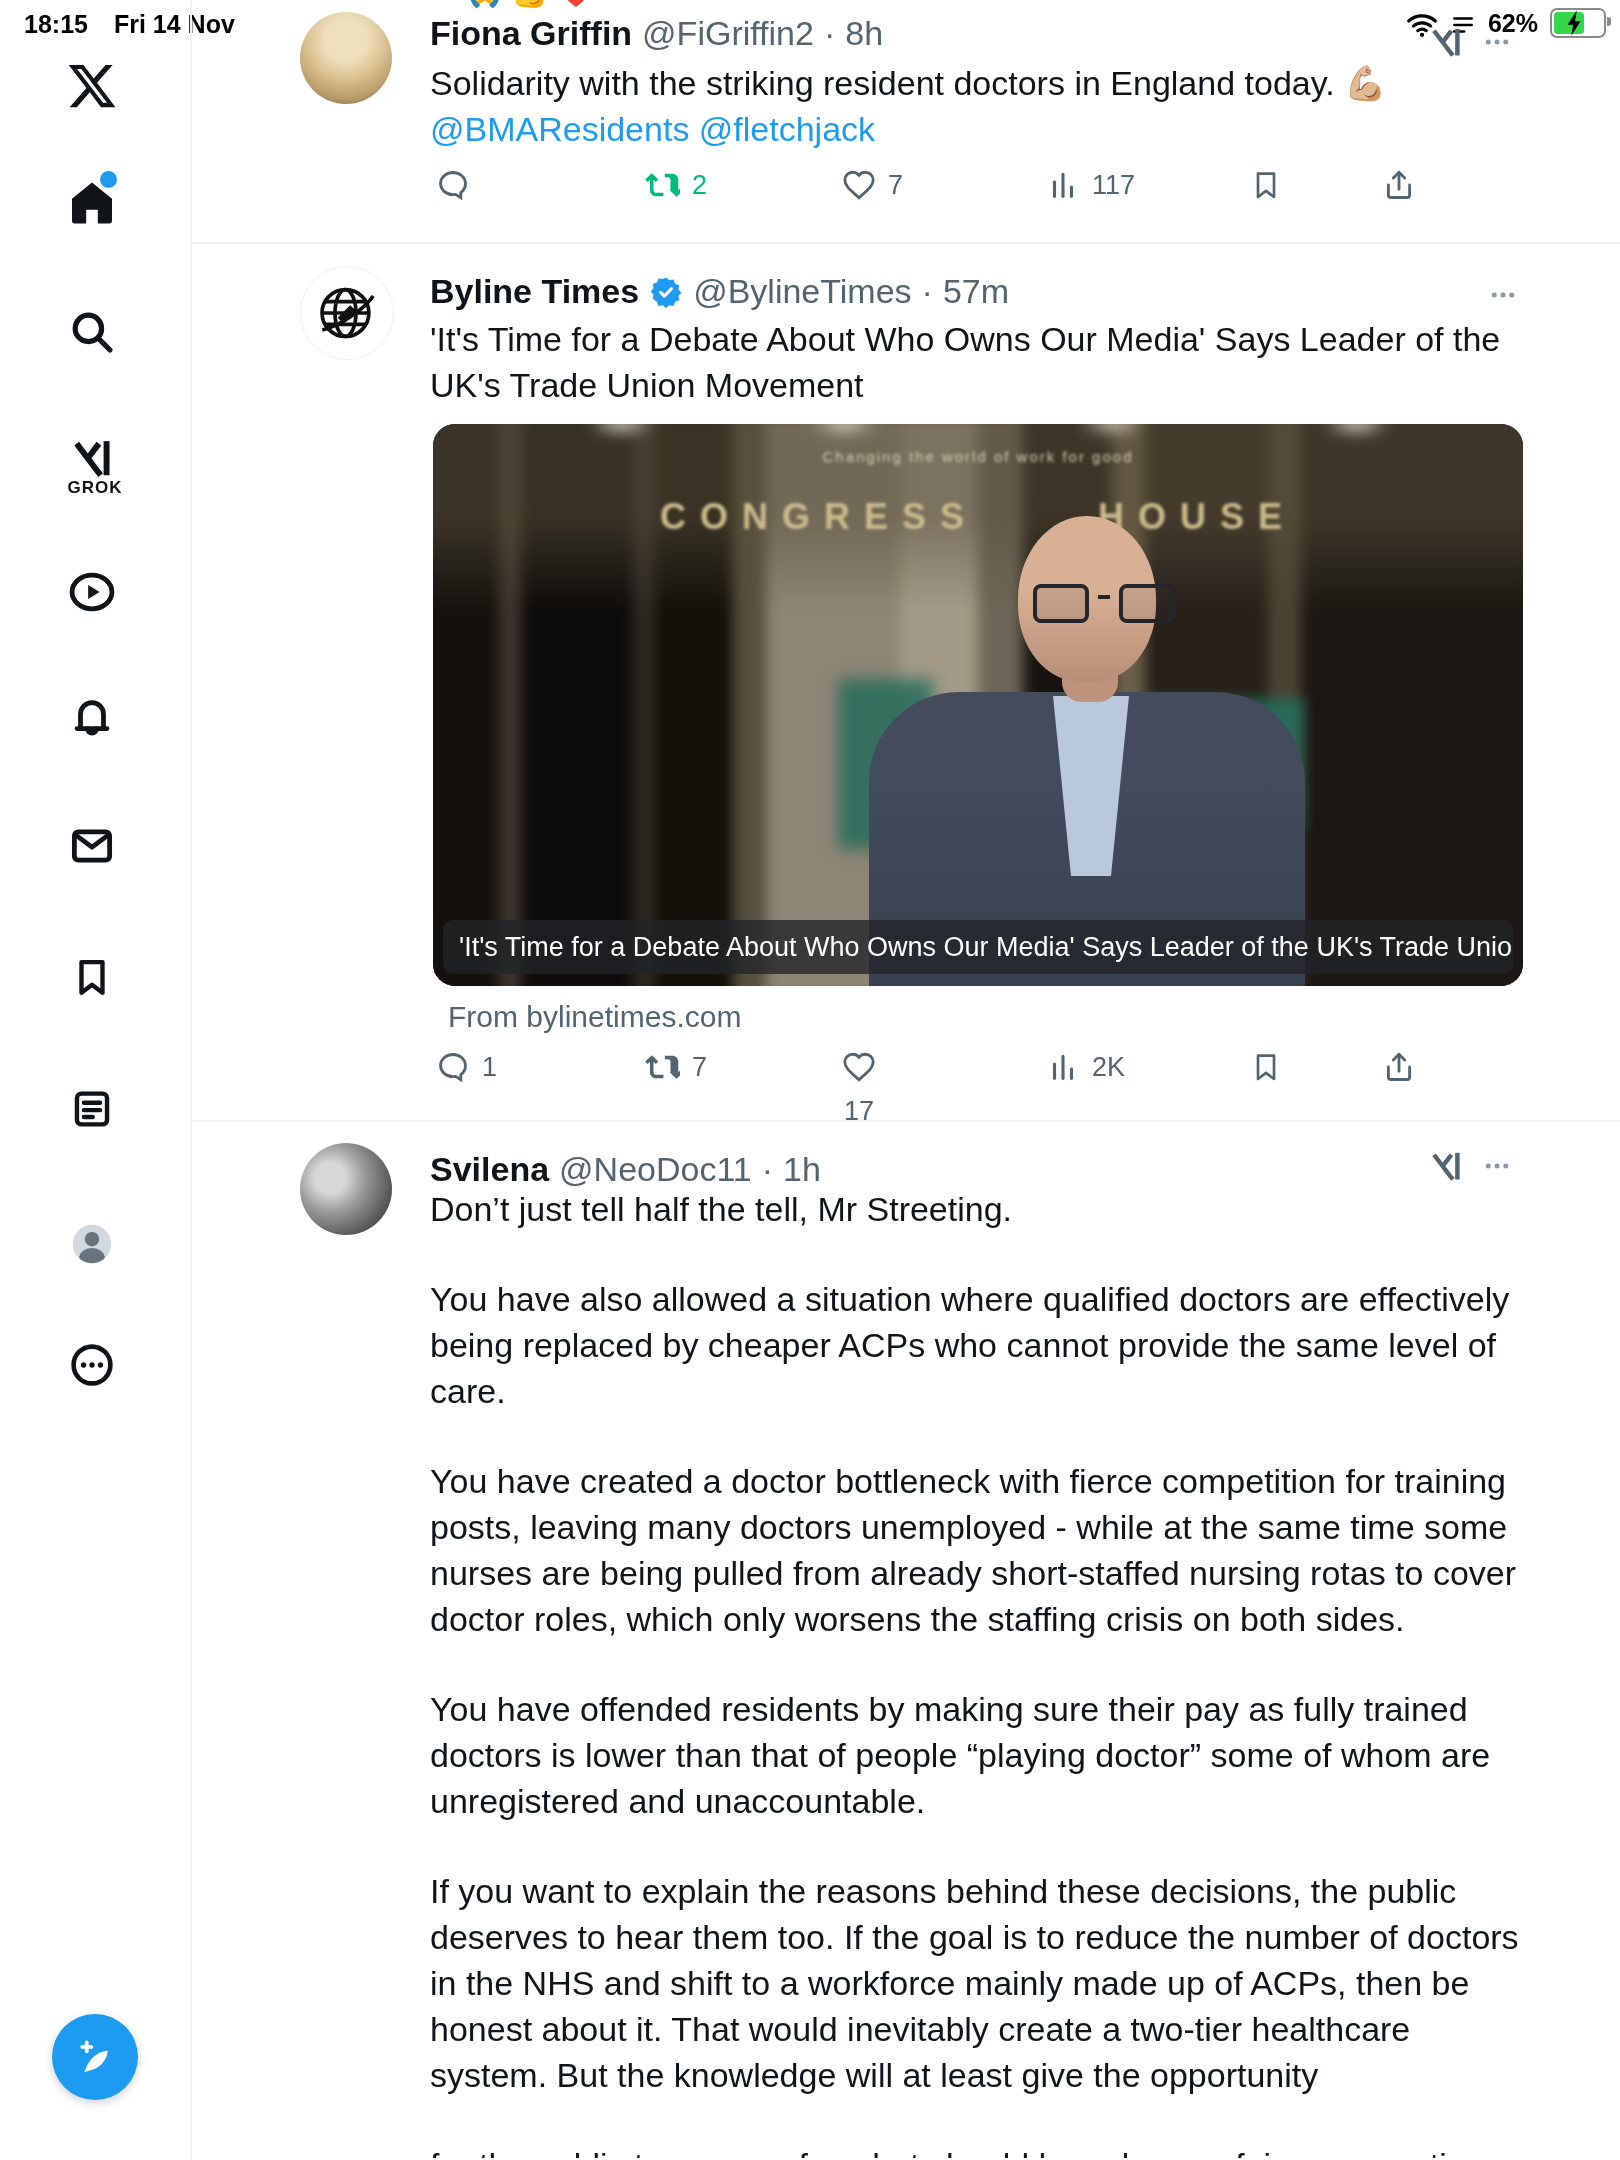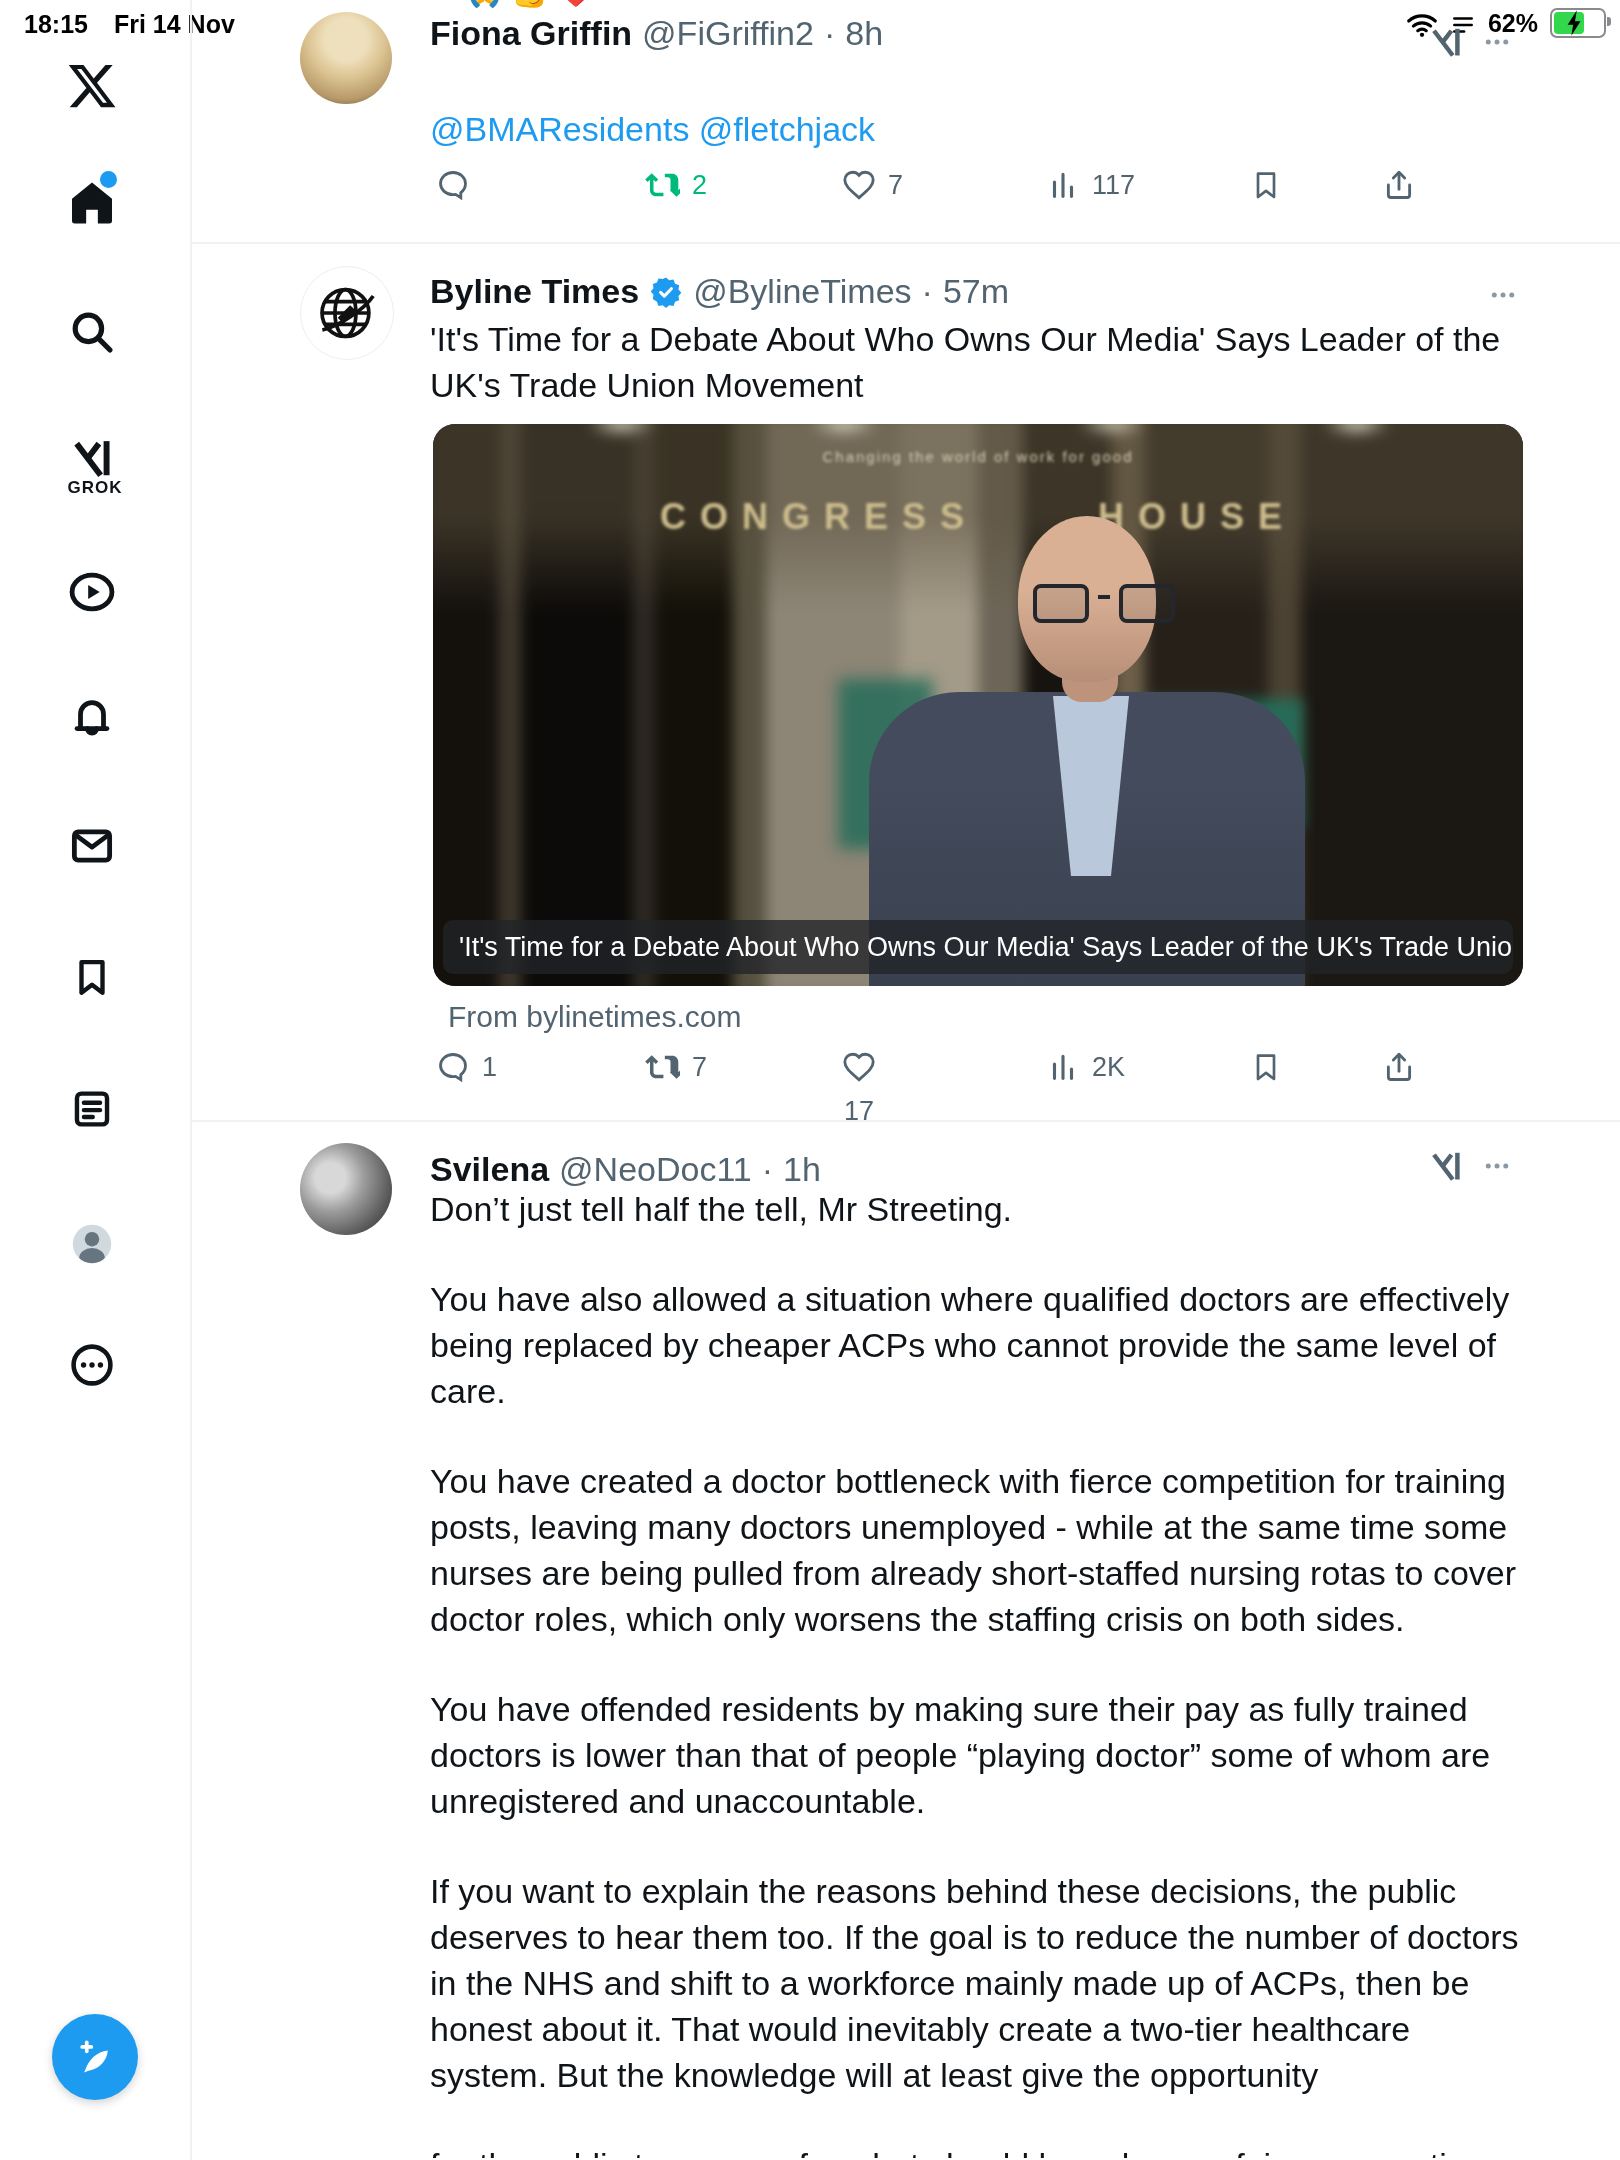--- a/index.html
+++ b/index.html
@@ -235,20 +235,21 @@
       </svg>
   </div>
 
   <div class="avatar av-fiona" style="top:12px;"></div>
   <div class="namerow" style="top:14px;">
     <span class="tname">Fiona Griffin</span>
     <span class="tmeta">@FiGriffin2</span>
     <span class="tmeta">·</span>
     <span class="tmeta">8h</span>
   </div>
+  <div class="ttext" style="top:60px;white-space:nowrap;">Solidarity with the striking resident doctors in England today. 💪🏼</div>
   <div class="ttext blue" style="top:106px;">@BMAResidents @fletchjack</div>
   <div class="cornerbtns" style="left:1428px;top:24px;">
     <span>
         <svg width="36" height="36" viewBox="0 0 24 24">
           <g stroke="#536471" stroke-width="3">
             <line x1="4" y1="4.5" x2="16.5" y2="21"></line>
             <line x1="15.6" y1="4.5" x2="10.2" y2="11.6"></line>
             <line x1="19.6" y1="3.2" x2="19.6" y2="21"></line>
           </g>
         </svg>

